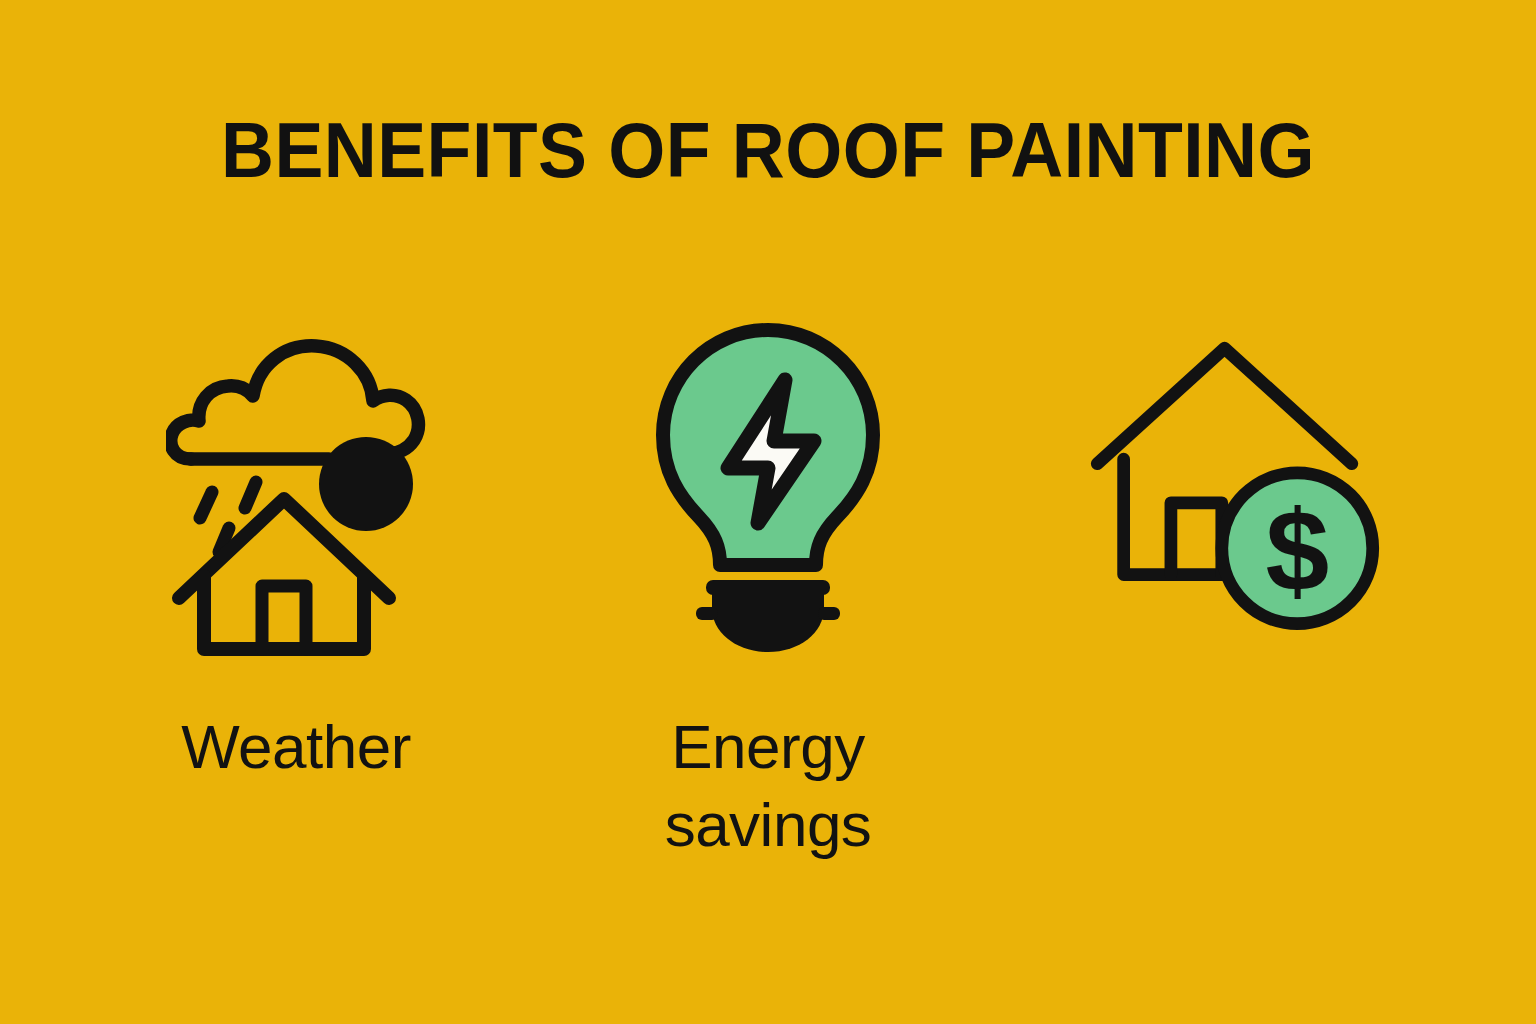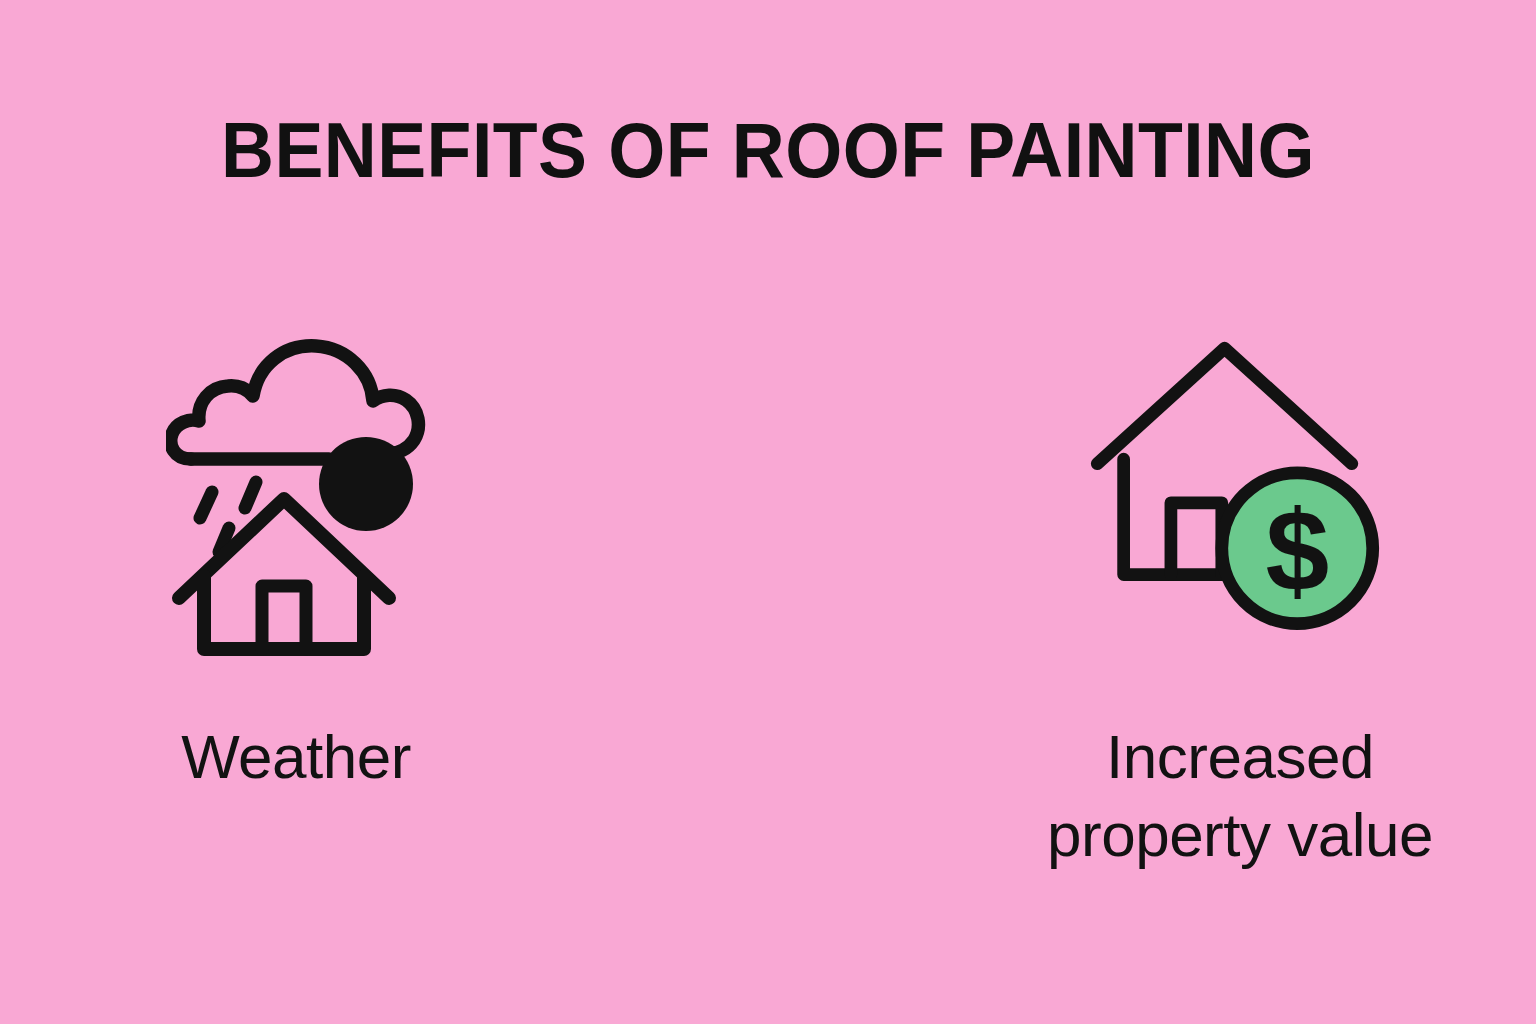--- a/index.html
+++ b/index.html
@@ -10,21 +10,21 @@
     width: 1536px;
     height: 1024px;
     background: #FBFAF5;
     font-family: "Liberation Sans", sans-serif;
     overflow: hidden;
   }
   #infographic {
     position: relative;
     width: 1536px;
     height: 1024px;
-    background: #f9a8d4;
+    background: #eab308;
     box-sizing: border-box;
   }
   .title {
     position: absolute;
     top: 108px;
     left: 0;
     width: 1536px;
     text-align: center;
     font-family: "Liberation Sans Narrow", "Liberation Sans", sans-serif;
     font-weight: bold;
@@ -56,21 +56,21 @@
     width: 300px;
     height: 380px;
     display: flex;
     align-items: center;
     justify-content: center;
   }
   .icon-wrap svg {
     display: block;
   }
   .card-label {
-    margin-top: 38px;
+    margin-top: 28px;
     text-align: center;
     font-family: "Liberation Sans", sans-serif;
     font-weight: 400;
     font-size: 62px;
     line-height: 78px;
     color: #121212;
     max-width: 470px;
     letter-spacing: -0.5px;
   }
 </style>
@@ -111,36 +111,65 @@
           <path d="M38 258 L38 331 L198 331 L198 258" stroke="#121212" stroke-width="14" stroke-linecap="round" stroke-linejoin="round"></path>
 
           <path d="M96 331 L96 268 L140 268 L140 331" stroke="#121212" stroke-width="13" stroke-linecap="round" stroke-linejoin="round"></path>
         </svg>
       </div>
       <div class="card-label">
         <span>Weather</span><br>
       </div>
     </div>
 
+    <div class="card">
+      <div class="icon-wrap">
+        <svg width="245" height="345" viewBox="0 0 245 345" fill="none" xmlns="http://www.w3.org/2000/svg" aria-hidden="true">
+
+          <path d="M122 12
+                   C64 12 17 59 17 117
+                   C17 154 33 178 53 199
+                   C69 216 74 229 74 247
+                   L170 247
+                   C170 229 175 216 191 199
+                   C211 178 227 154 227 117
+                   C227 59 180 12 122 12 Z" fill="#6BC98D" stroke="#121212" stroke-width="14" stroke-linejoin="round"></path>
+
+          <path d="M139 62
+                   L82 150
+                   L122 150
+                   L112 205
+                   L168 123
+                   L128 123 Z" fill="#FBFAF5" stroke="#121212" stroke-width="15" stroke-linejoin="round" stroke-linecap="round"></path>
+
+          <path d="M66 266 L178 266 L178 290
+                   C178 315 153 334 122 334
+                   C91 334 66 315 66 290 Z" fill="#121212"></path>
+          <rect x="60" y="262" width="124" height="15" rx="7" fill="#121212"></rect>
+          <rect x="50" y="289" width="22" height="13" rx="6" fill="#121212"></rect>
+          <rect x="172" y="289" width="22" height="13" rx="6" fill="#121212"></rect>
+        </svg>
+      </div>
+      <div class="card-label">
+        <span>Energy</span><br>
+        <span>savings</span>
+      </div>
+    </div>
 
     <div class="card">
       <div class="icon-wrap">
         <svg width="330" height="345" viewBox="0 0 330 345" fill="none" xmlns="http://www.w3.org/2000/svg" aria-hidden="true">
 
           <path d="M8 143 L148 16 L288 143" stroke="#121212" stroke-width="14" stroke-linecap="round" stroke-linejoin="round"></path>
 
           <path d="M37 138 L37 265 L182 265" stroke="#121212" stroke-width="14" stroke-linecap="round" stroke-linejoin="round"></path>
 
           <path d="M89 265 L89 186 L145 186 L145 265" stroke="#121212" stroke-width="14" stroke-linecap="round" stroke-linejoin="round"></path>
 
           <circle cx="228" cy="236" r="83" fill="#6BC98D" stroke="#121212" stroke-width="14"></circle>
 
           <text x="228" y="238" text-anchor="middle" dominant-baseline="central" font-family="Liberation Sans, sans-serif" font-size="126" font-weight="bold" fill="#121212">$</text>
         </svg>
       </div>
-      <div class="card-label">
-        <span>Increased</span><br>
-        <span>property value</span>
-      </div>
     </div>
 
   </div>
 </div>
 
 </body></html>

